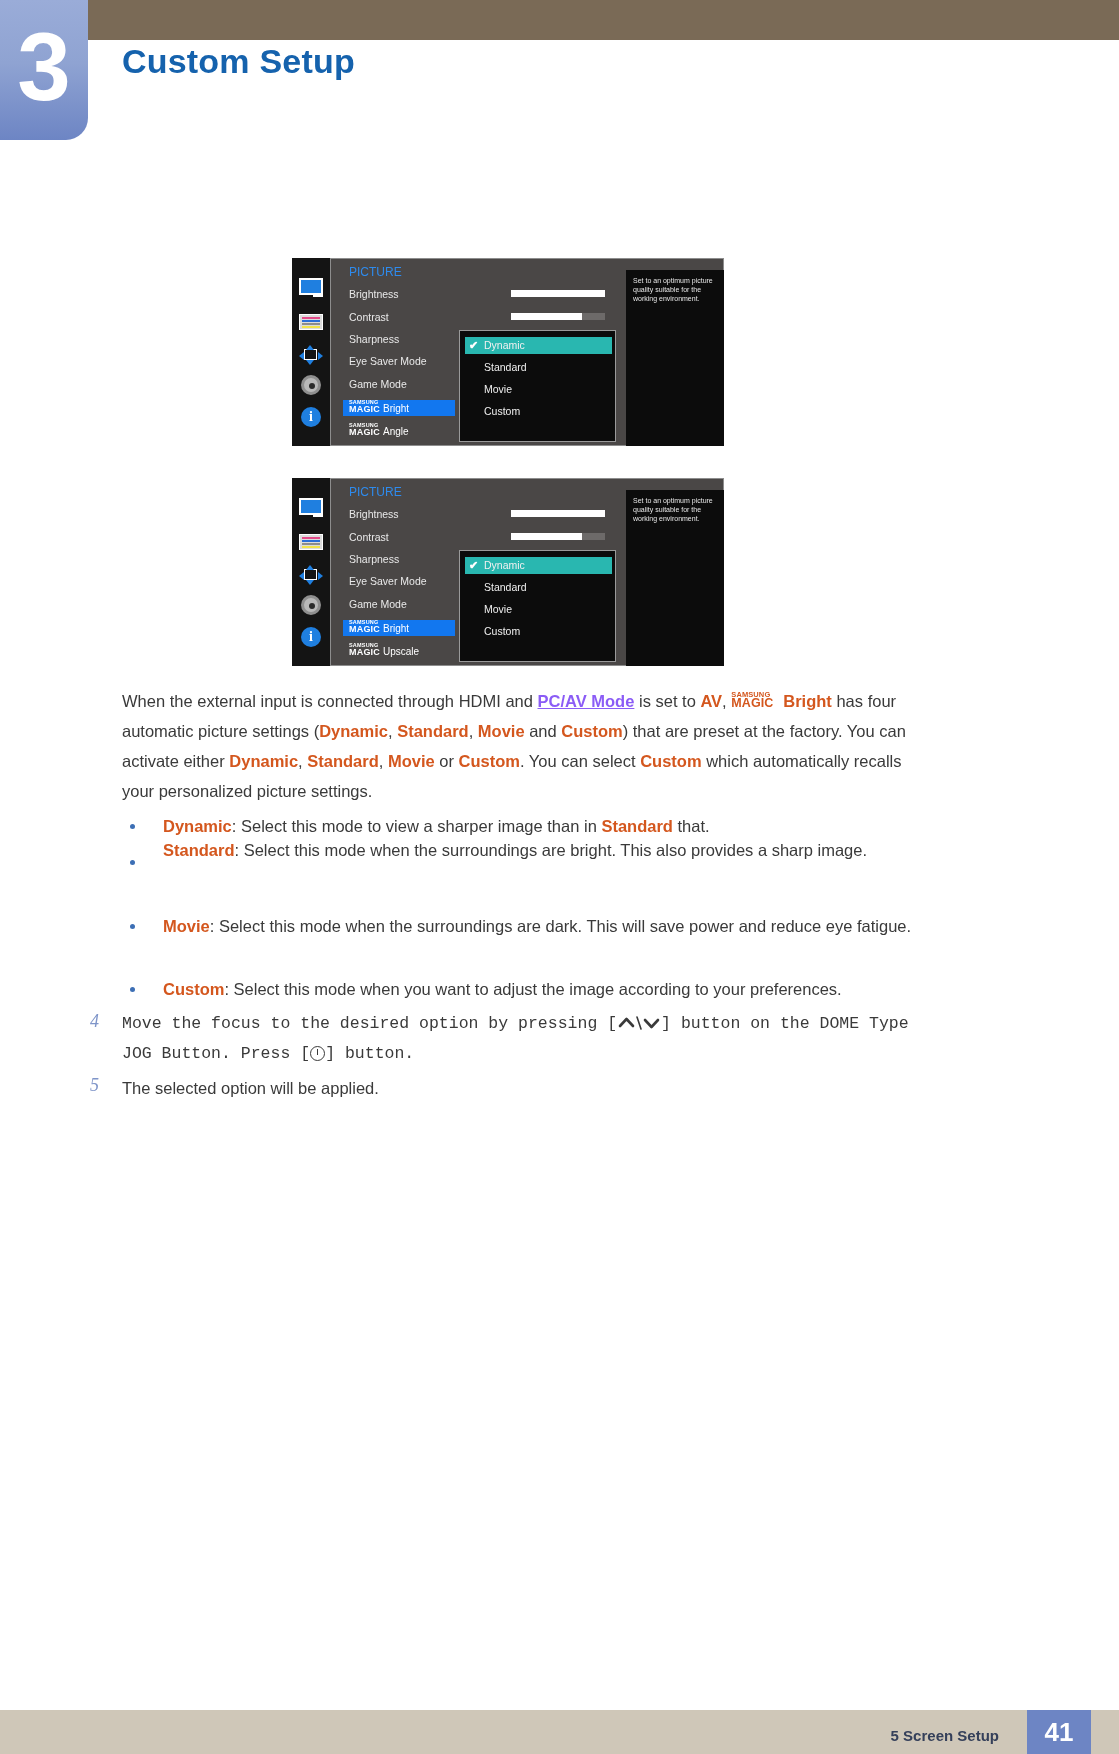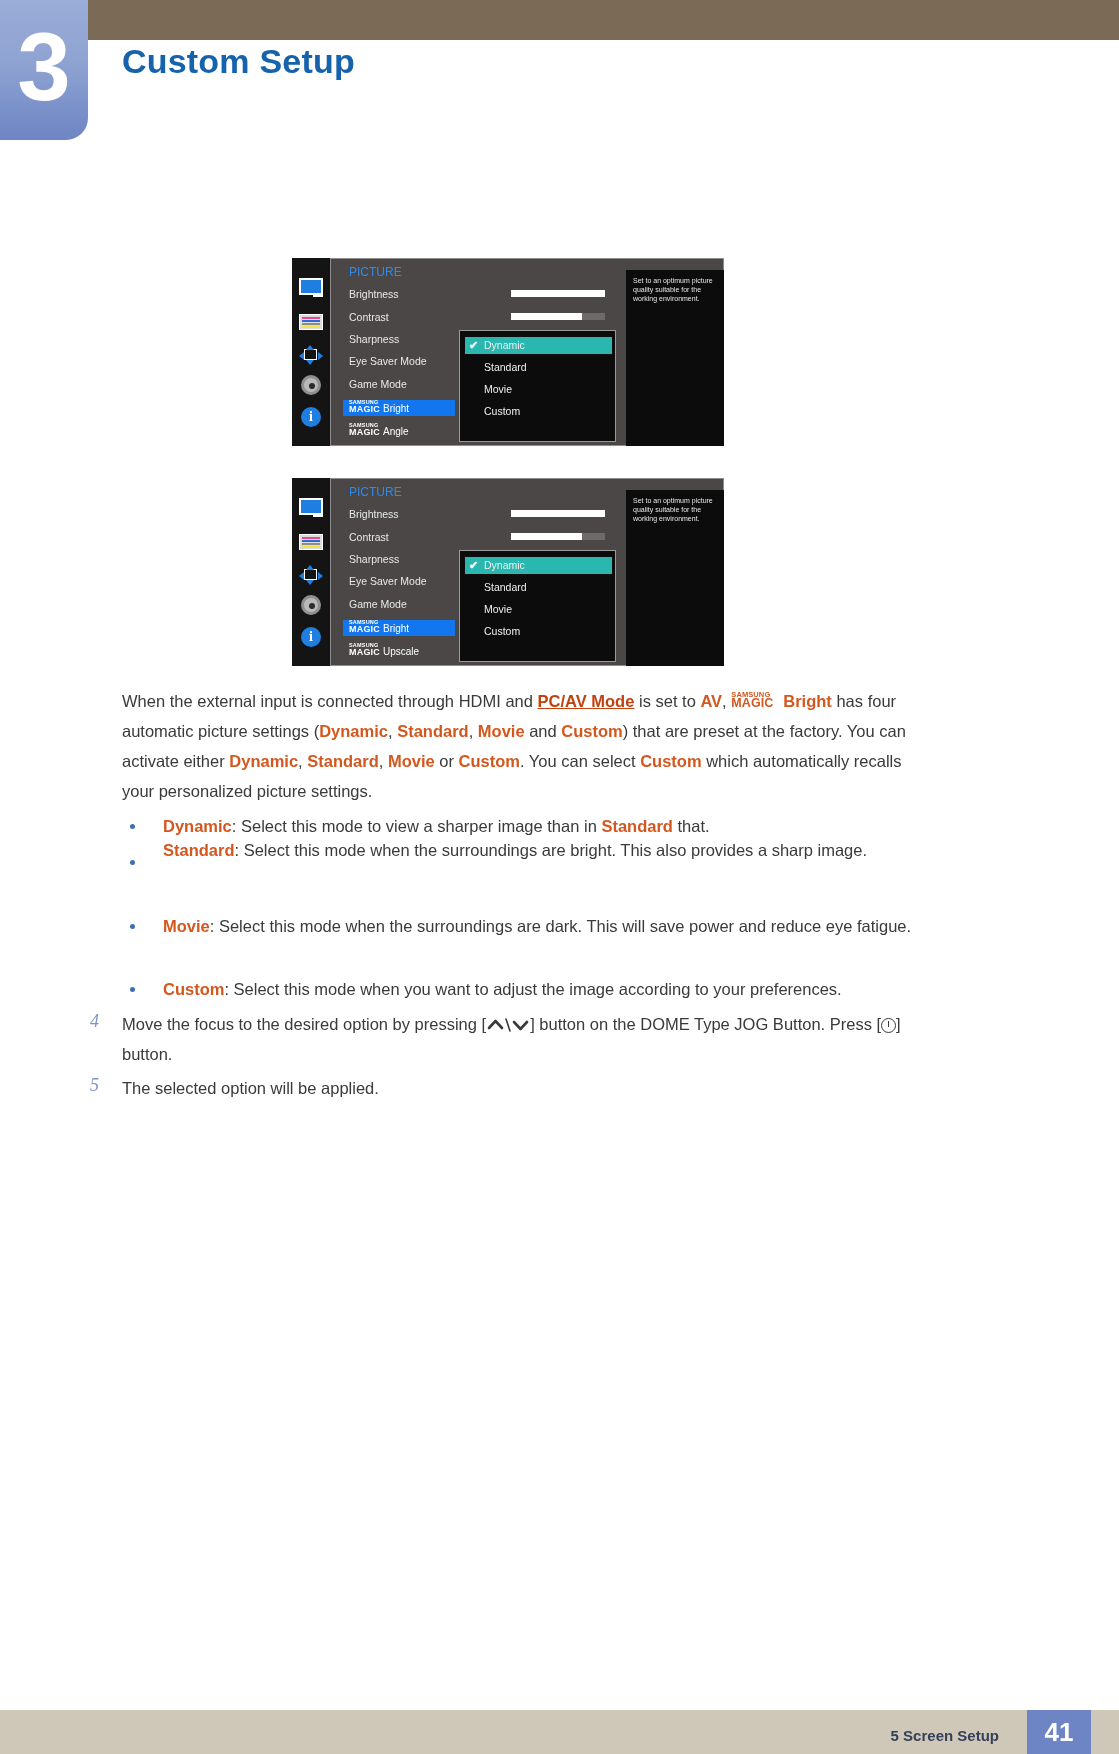--- a/index.html
+++ b/index.html
@@ -60,21 +60,21 @@
   .sub-item{position:absolute;left:8px;color:#f0f0f0;font-size:10.5px;}
   .sub-sel{position:absolute;left:5px;background:#29b7b0;height:17px;}
   .sub-check{position:absolute;color:#ffffff;font-size:11px;font-weight:bold;}
 
   .helpbox{position:absolute;background:#0c0c0c;}
   .helptext{position:absolute;left:7px;top:6px;color:#e6e6e6;font-size:7px;line-height:9px;width:86px;}
 
   
   .body-text{position:absolute;color:#3a3a3a;font-size:16.5px;line-height:30px;}
   .o{color:#d4571e;font-weight:bold;}
-  .lnk{color:#c2410c;font-weight:bold;text-decoration:underline;}
+  .lnk{color:#8b5cf6;font-weight:bold;text-decoration:underline;}
   .magic-inline{display:inline-block;position:relative;vertical-align:baseline;width:52px;height:17px;}
   .magic-inline .m1{position:absolute;left:0;top:-10px;font-size:7.5px;font-weight:bold;color:#d4571e;letter-spacing:.1px;}
   .magic-inline .m2{position:absolute;left:0;top:-2px;font-size:12.5px;font-weight:bold;color:#d4571e;letter-spacing:.1px;}
 
   .bullet-dot{position:absolute;width:5px;height:5px;border-radius:50%;background:#3d6fb5;}
   .bullet-text{position:absolute;color:#3a3a3a;font-size:16.5px;line-height:30px;}
 
   .step-num{position:absolute;color:#7f95c9;font-size:18px;font-style:italic;font-family:"Liberation Serif",serif;}
   .step-text{position:absolute;color:#3a3a3a;font-size:16.5px;line-height:30px;}
 
@@ -265,21 +265,21 @@
 <div class="bullet-text" style="left:163px;top:911px;width:760px;">
   <span class="o">Movie</span><span>: Select this mode when the surroundings are dark. This will save power and reduce eye fatigue.</span>
 </div>
 
 <div class="bullet-dot" style="left:130px;top:987px;"></div>
 <div class="bullet-text" style="left:163px;top:974px;width:780px;">
   <span class="o">Custom</span><span>: Select this mode when you want to adjust the image according to your preferences.</span>
 </div>
 
 <div class="step-num" style="left:90px;top:1011px;">4</div>
-<div class="step-text" style="left:122px;top:1009px;width:800px;">
+<div class="step-text" style="left:122px;top:1009px;width:800px;font-family:Liberation Mono, monospace;">
   <span>Move the focus to the desired option by pressing [</span><svg class="jogkeys" width="44" height="18" viewBox="0 0 44 18">
     <path d="M3 12 L9.5 5 L16 12" stroke="#3a3a3a" stroke-width="2.6" fill="none" stroke-linecap="round" stroke-linejoin="round"></path>
     <path d="M20 3 L24 15" stroke="#3a3a3a" stroke-width="1.6" fill="none" stroke-linecap="round"></path>
     <path d="M28 6 L34.5 13 L41 6" stroke="#3a3a3a" stroke-width="2.6" fill="none" stroke-linecap="round" stroke-linejoin="round"></path>
   </svg><span>] button on the DOME Type JOG Button. Press [</span><span class="pwr"></span><span>] button.</span>
 </div>
 
 <div class="step-num" style="left:90px;top:1075px;">5</div>
 <div class="step-text" style="left:122px;top:1073px;width:800px;">The selected option will be applied.</div>
 

